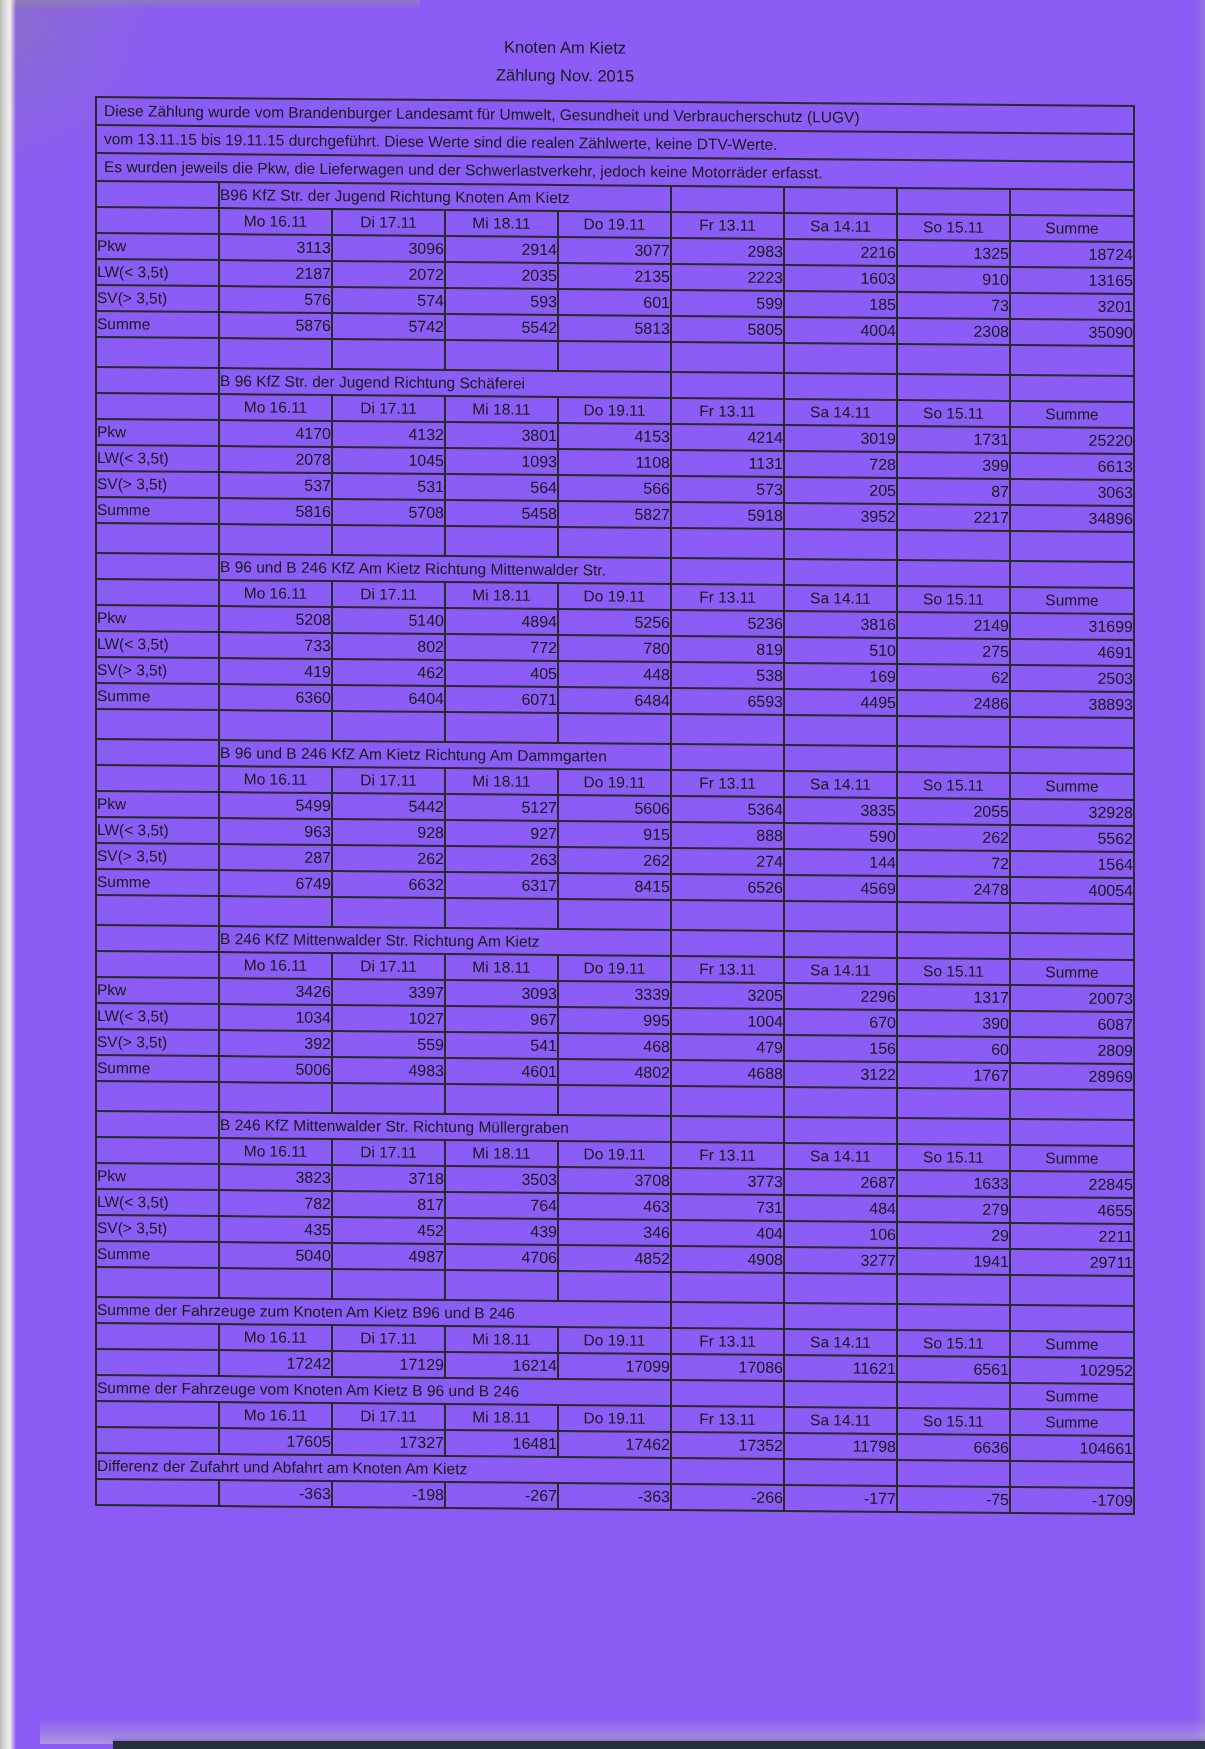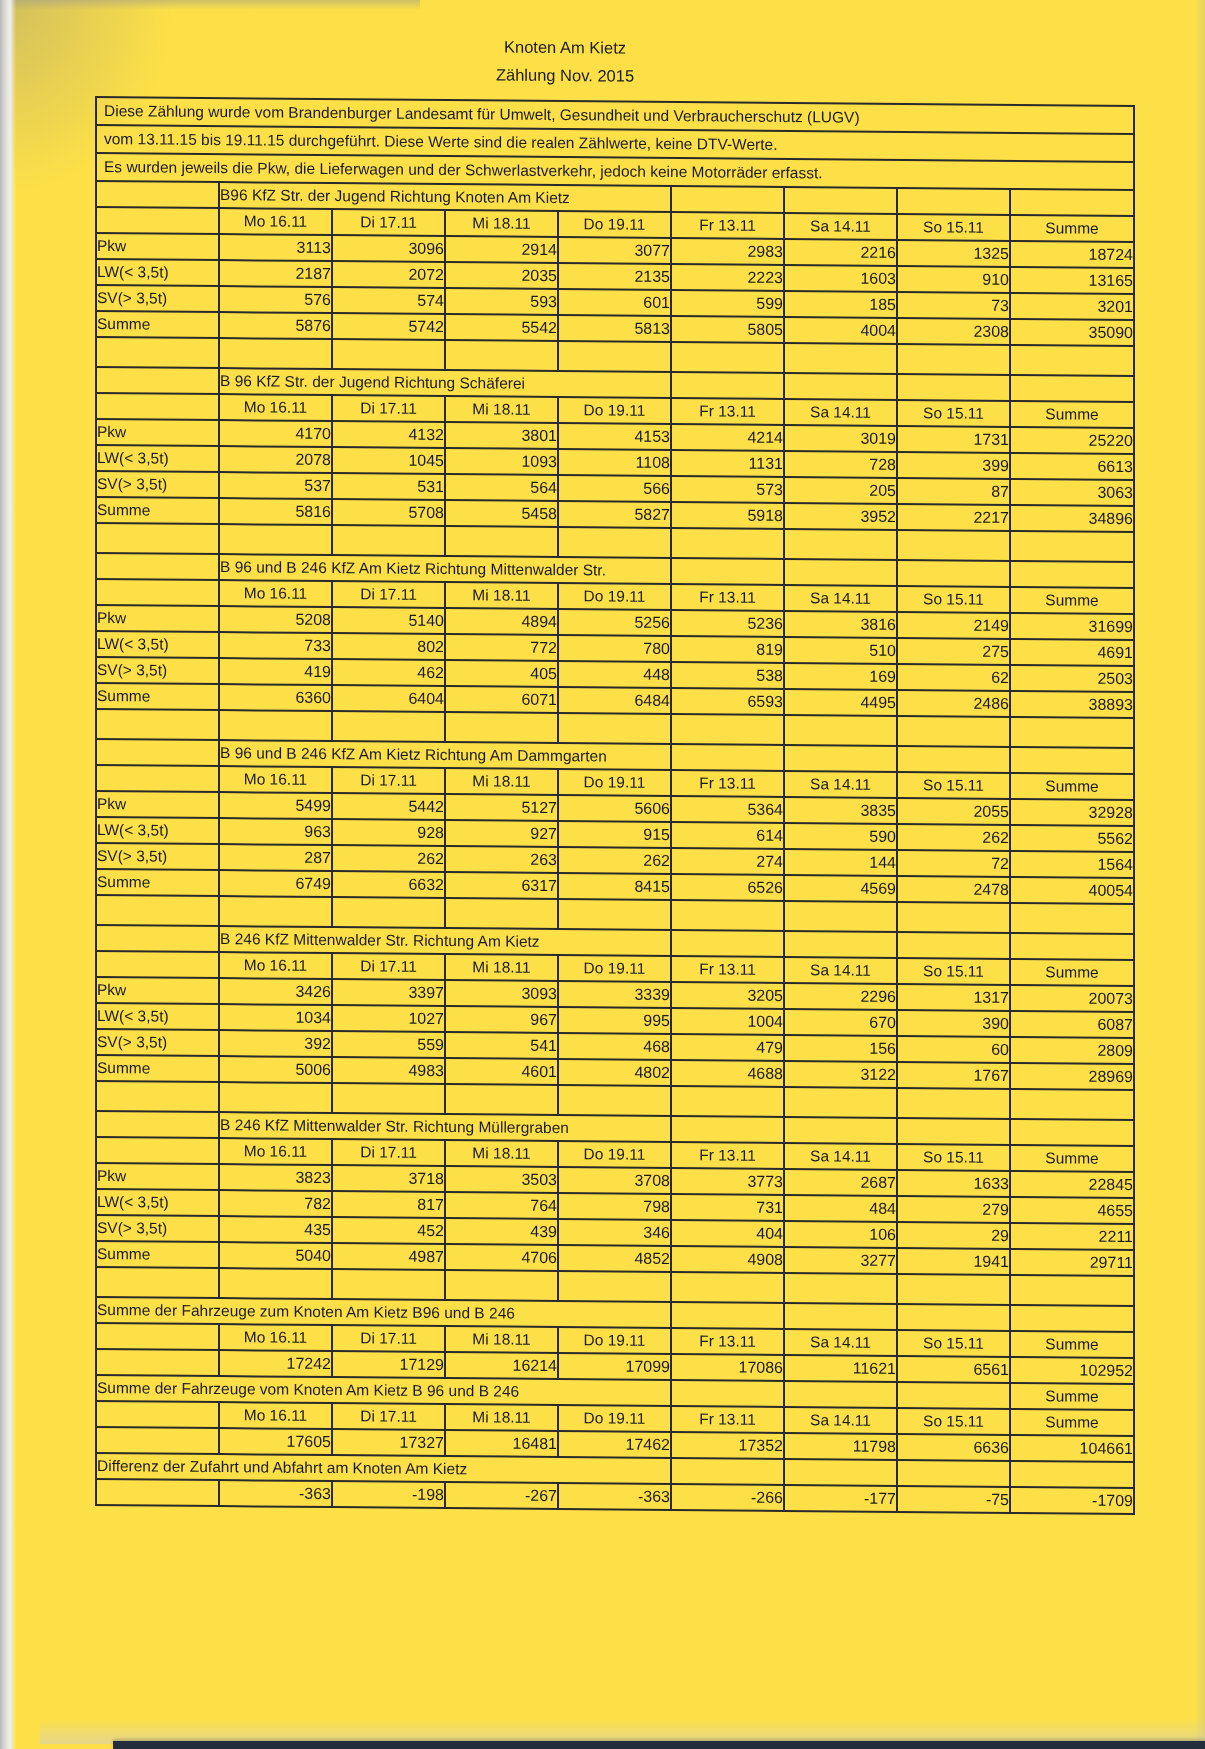--- a/index.html
+++ b/index.html
@@ -1,21 +1,21 @@
 <!DOCTYPE html>
 <html><head>
 <meta charset="utf-8">
 <style>
   html,body{margin:0;padding:0;}
   body{
     width:1205px;height:1749px;position:relative;overflow:hidden;
     background:#e9e9e7;
     font-family:"Liberation Sans",sans-serif;color:#1b1b1b;
   }
-  .paper{position:absolute;inset:0;background:#fde047;}
+  .paper{position:absolute;inset:0;background:#8b5cf6;}
   
   .edge-left{position:absolute;left:0;top:0;width:16px;height:100%;
     background:linear-gradient(to right,#b9b9b7 0,#dadad8 5px,#efefed 10px,rgba(251,251,249,0) 16px);}
   .edge-top{position:absolute;left:0;top:0;width:420px;height:10px;
     background:linear-gradient(to bottom,rgba(150,150,148,.45),rgba(150,150,148,0));}
   .corner-tl{position:absolute;left:0;top:0;width:170px;height:190px;
     background:radial-gradient(ellipse at 0 0,rgba(135,135,133,.38),rgba(135,135,133,0) 72%);}
   .edge-right{position:absolute;right:0;top:0;width:10px;height:100%;
     background:linear-gradient(to left,rgba(170,170,168,.28),rgba(170,170,168,0));}
   .bottom-shade{position:absolute;left:40px;right:0;bottom:5px;height:26px;
@@ -328,21 +328,21 @@
             <td class="c-num">3835</td>
             <td class="c-num">2055</td>
             <td class="c-num">32928</td>
           </tr>
           <tr class="row-data">
             <td class="c-lbl">LW(&lt; 3,5t)</td>
             <td class="c-num">963</td>
             <td class="c-num">928</td>
             <td class="c-num">927</td>
             <td class="c-num">915</td>
-            <td class="c-num">614</td>
+            <td class="c-num">888</td>
             <td class="c-num">590</td>
             <td class="c-num">262</td>
             <td class="c-num">5562</td>
           </tr>
           <tr class="row-data">
             <td class="c-lbl">SV(&gt; 3,5t)</td>
             <td class="c-num">287</td>
             <td class="c-num">262</td>
             <td class="c-num">263</td>
             <td class="c-num">262</td>
@@ -475,21 +475,21 @@
             <td class="c-num">3773</td>
             <td class="c-num">2687</td>
             <td class="c-num">1633</td>
             <td class="c-num">22845</td>
           </tr>
           <tr class="row-data">
             <td class="c-lbl">LW(&lt; 3,5t)</td>
             <td class="c-num">782</td>
             <td class="c-num">817</td>
             <td class="c-num">764</td>
-            <td class="c-num">798</td>
+            <td class="c-num">463</td>
             <td class="c-num">731</td>
             <td class="c-num">484</td>
             <td class="c-num">279</td>
             <td class="c-num">4655</td>
           </tr>
           <tr class="row-data">
             <td class="c-lbl">SV(&gt; 3,5t)</td>
             <td class="c-num">435</td>
             <td class="c-num">452</td>
             <td class="c-num">439</td>

